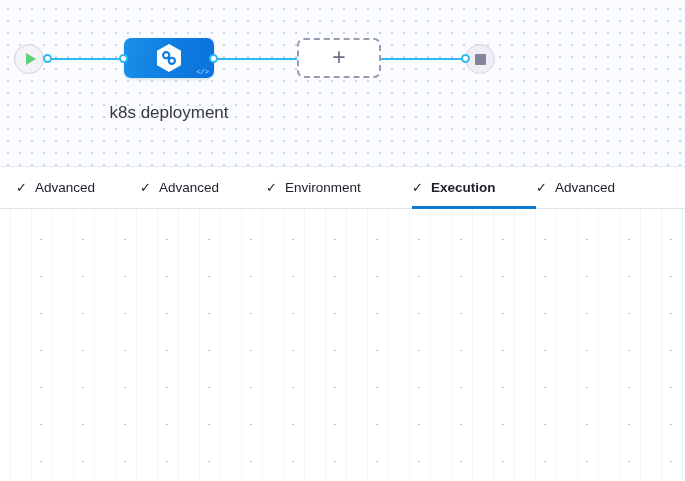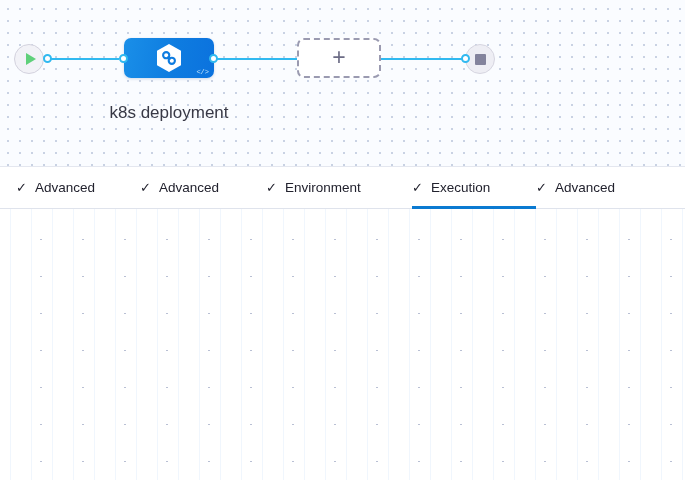--- a/index.html
+++ b/index.html
@@ -162,21 +162,21 @@
     font-size: 13.5px;
     color: #22222e;
     cursor: pointer;
     box-sizing: border-box;
   }
   .tab .chk {
     font-size: 13px;
     color: #22222e;
     line-height: 1;
   }
-  .tab.active .tab-text { font-weight: normal; }
+  .tab.active .tab-text { font-weight: bold; }
   .tab .underline {
     display: none;
     position: absolute;
     left: 0; right: 0; bottom: 0;
     height: 3px;
     background: #0b7ad1;
   }
   .tab.active .underline { display: block; }
 
   

